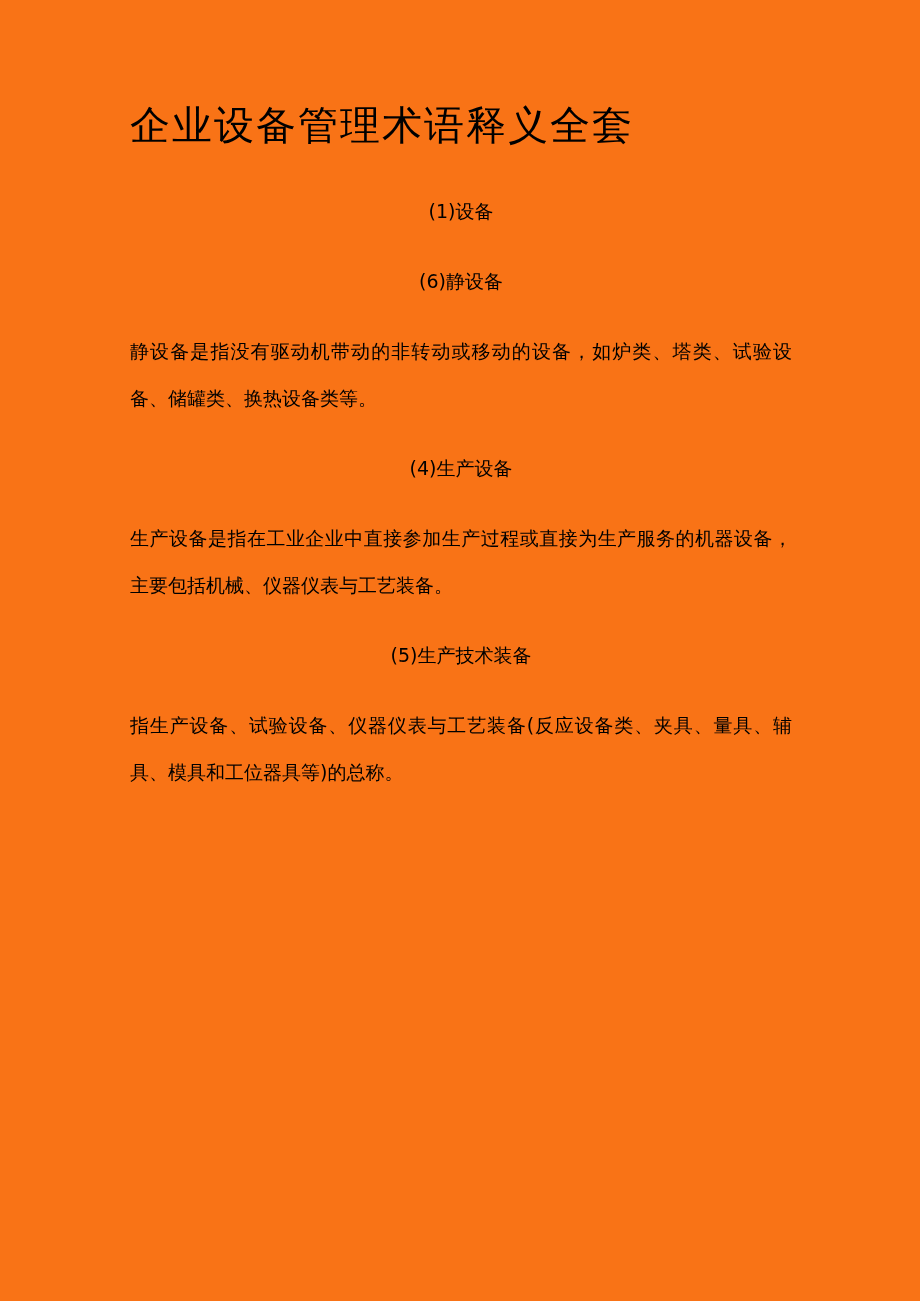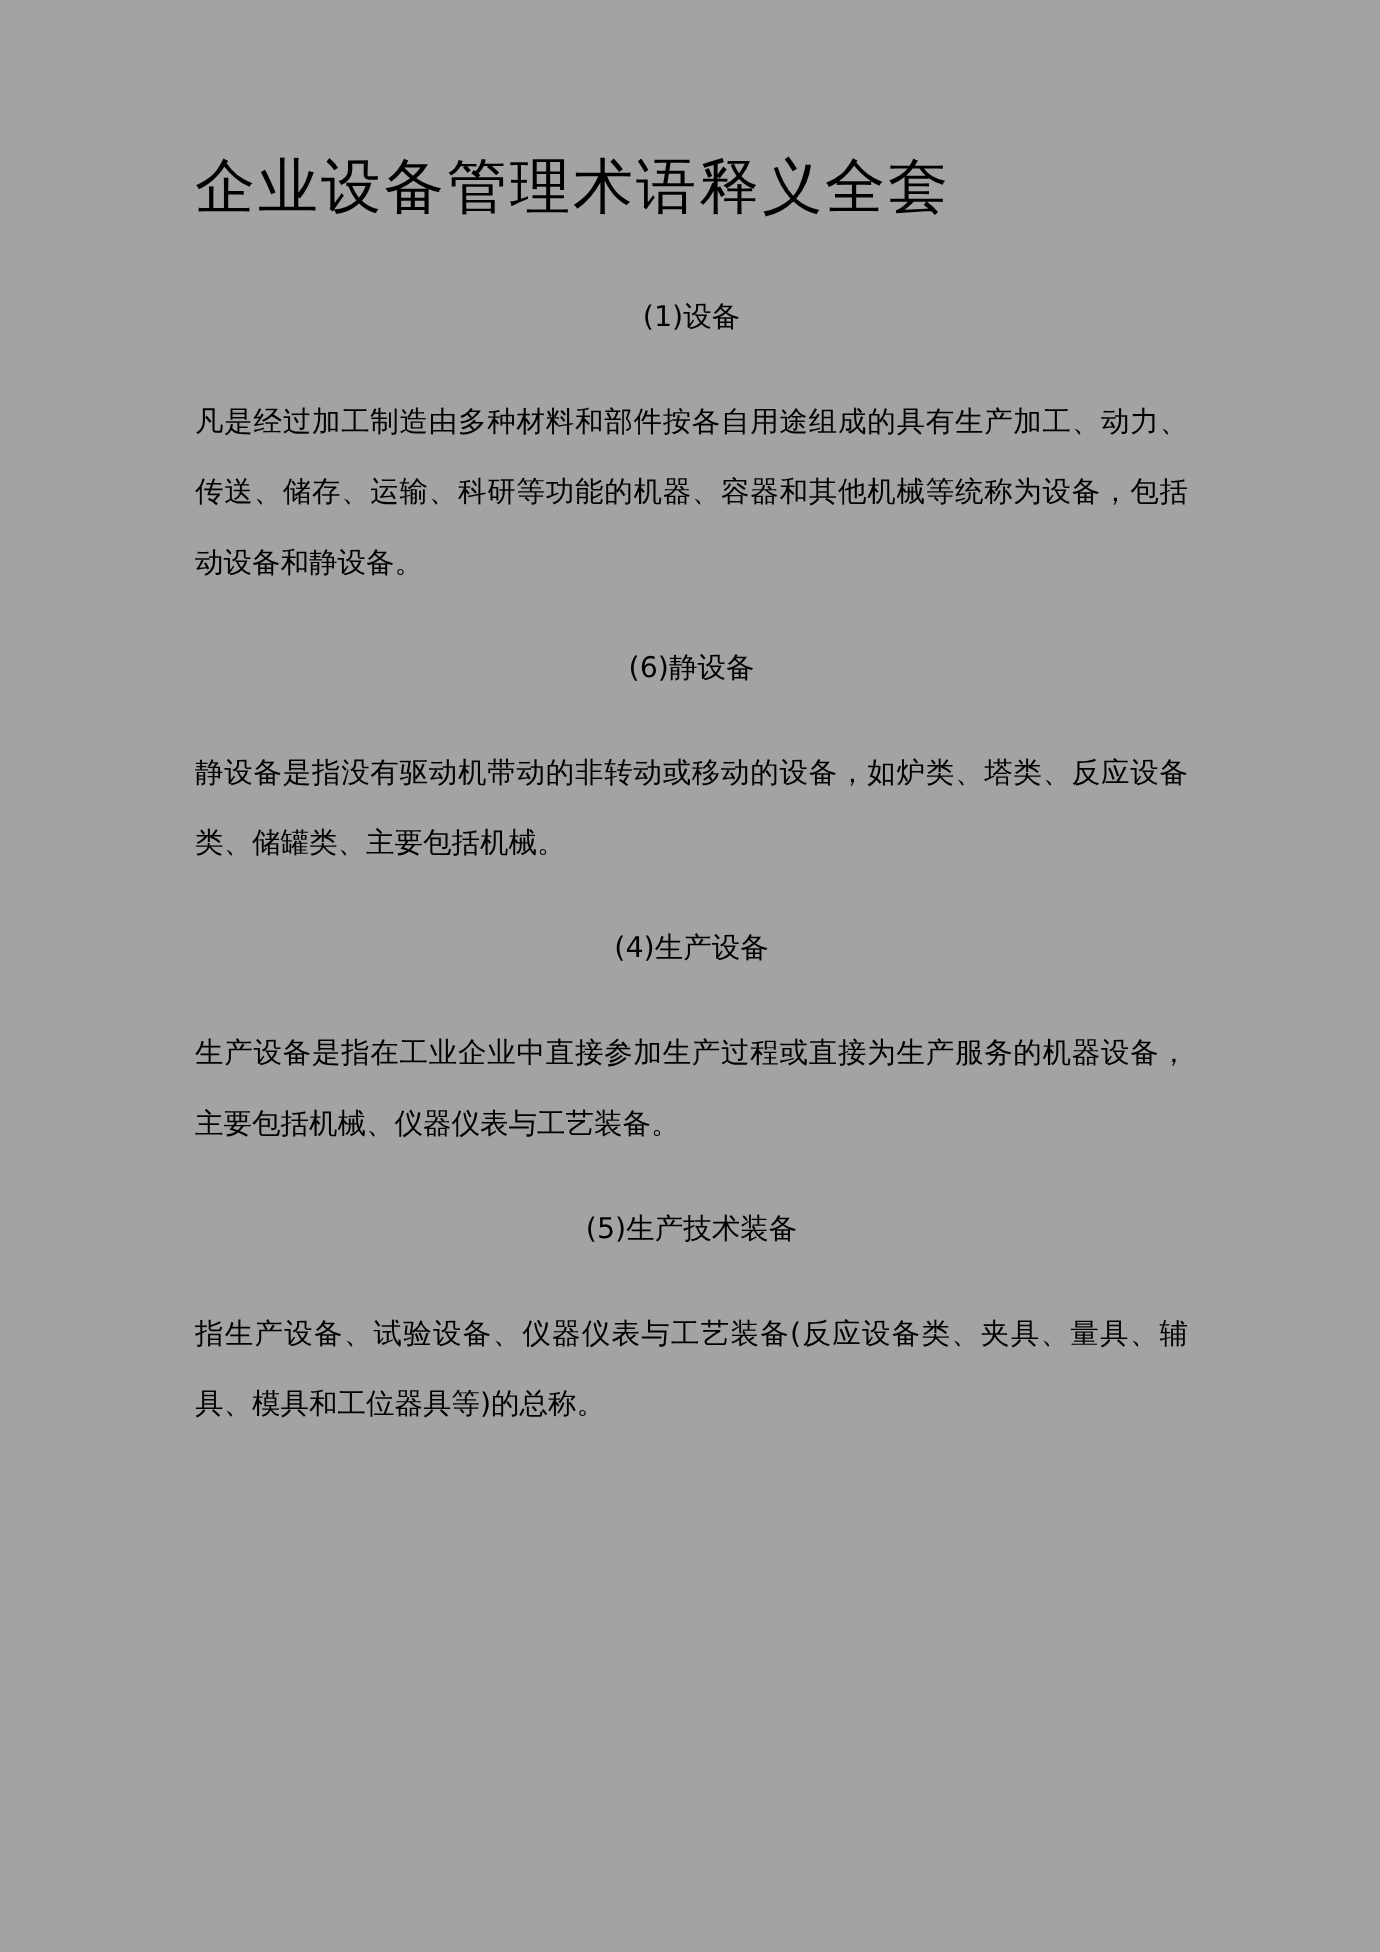--- a/index.html
+++ b/index.html
@@ -12,21 +12,21 @@
     height: 1301px;
     color: #000000;
     font-family: "DejaVu Sans", "Liberation Sans", sans-serif;
     overflow: hidden;
   }
   .page {
     box-sizing: border-box;
     width: 920px;
     height: 1301px;
     padding: 100px 128px 40px 130px;
-    background: #a3a3a3;
+    background: #f97316;
   }
   .doc-title {
     font-family: "DejaVu Serif", "Liberation Serif", serif;
     font-size: 40px;
     font-weight: 400;
     line-height: 1.25;
     margin: 0 0 38px 0;
     letter-spacing: 2px;
   }
   .section-heading {
@@ -50,25 +50,24 @@
   }
 </style>
 </head>
 <body>
 
 <div class="page">
 
   <h1 class="doc-title">企业设备管理术语释义全套</h1>
 
   <p class="section-heading">(1)设备</p>
-  <p class="section-body">凡是经过加工制造由多种材料和部件按各自用途组成的具有生产加工、动力、传送、储存、运输、科研等功能的机器、容器和其他机械等统称为设备，包括动设备和静设备。</p>
 
 
   <p class="section-heading">(6)静设备</p>
-  <p class="section-body">静设备是指没有驱动机带动的非转动或移动的设备，如炉类、塔类、反应设备类、储罐类、主要包括机械。</p>
+  <p class="section-body">静设备是指没有驱动机带动的非转动或移动的设备，如炉类、塔类、试验设备、储罐类、换热设备类等。</p>
 
   <p class="section-heading">(4)生产设备</p>
   <p class="section-body">生产设备是指在工业企业中直接参加生产过程或直接为生产服务的机器设备，主要包括机械、仪器仪表与工艺装备。</p>
 
   <p class="section-heading">(5)生产技术装备</p>
   <p class="section-body">指生产设备、试验设备、仪器仪表与工艺装备(反应设备类、夹具、量具、辅具、模具和工位器具等)的总称。</p>
 
 </div>
 
 </body></html>

